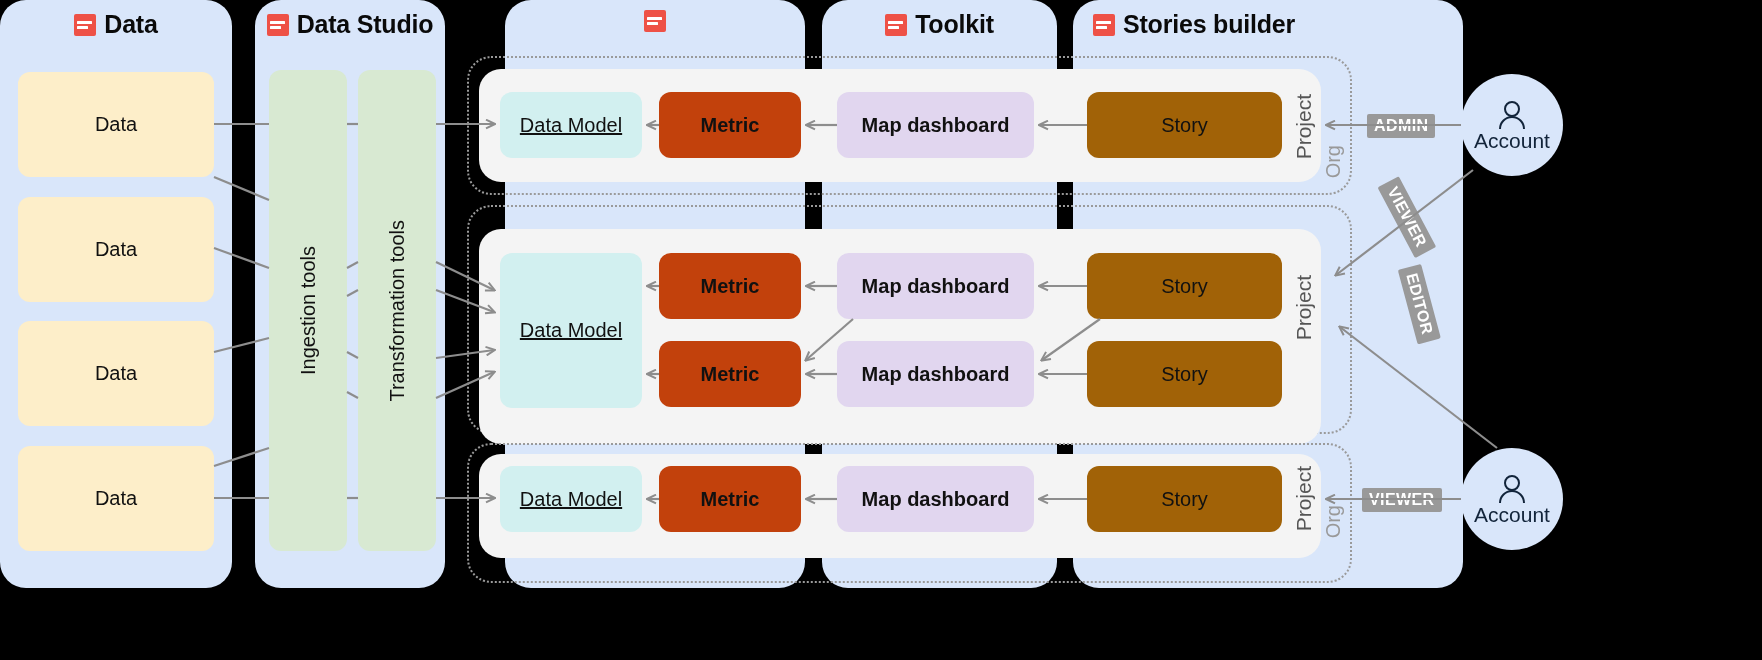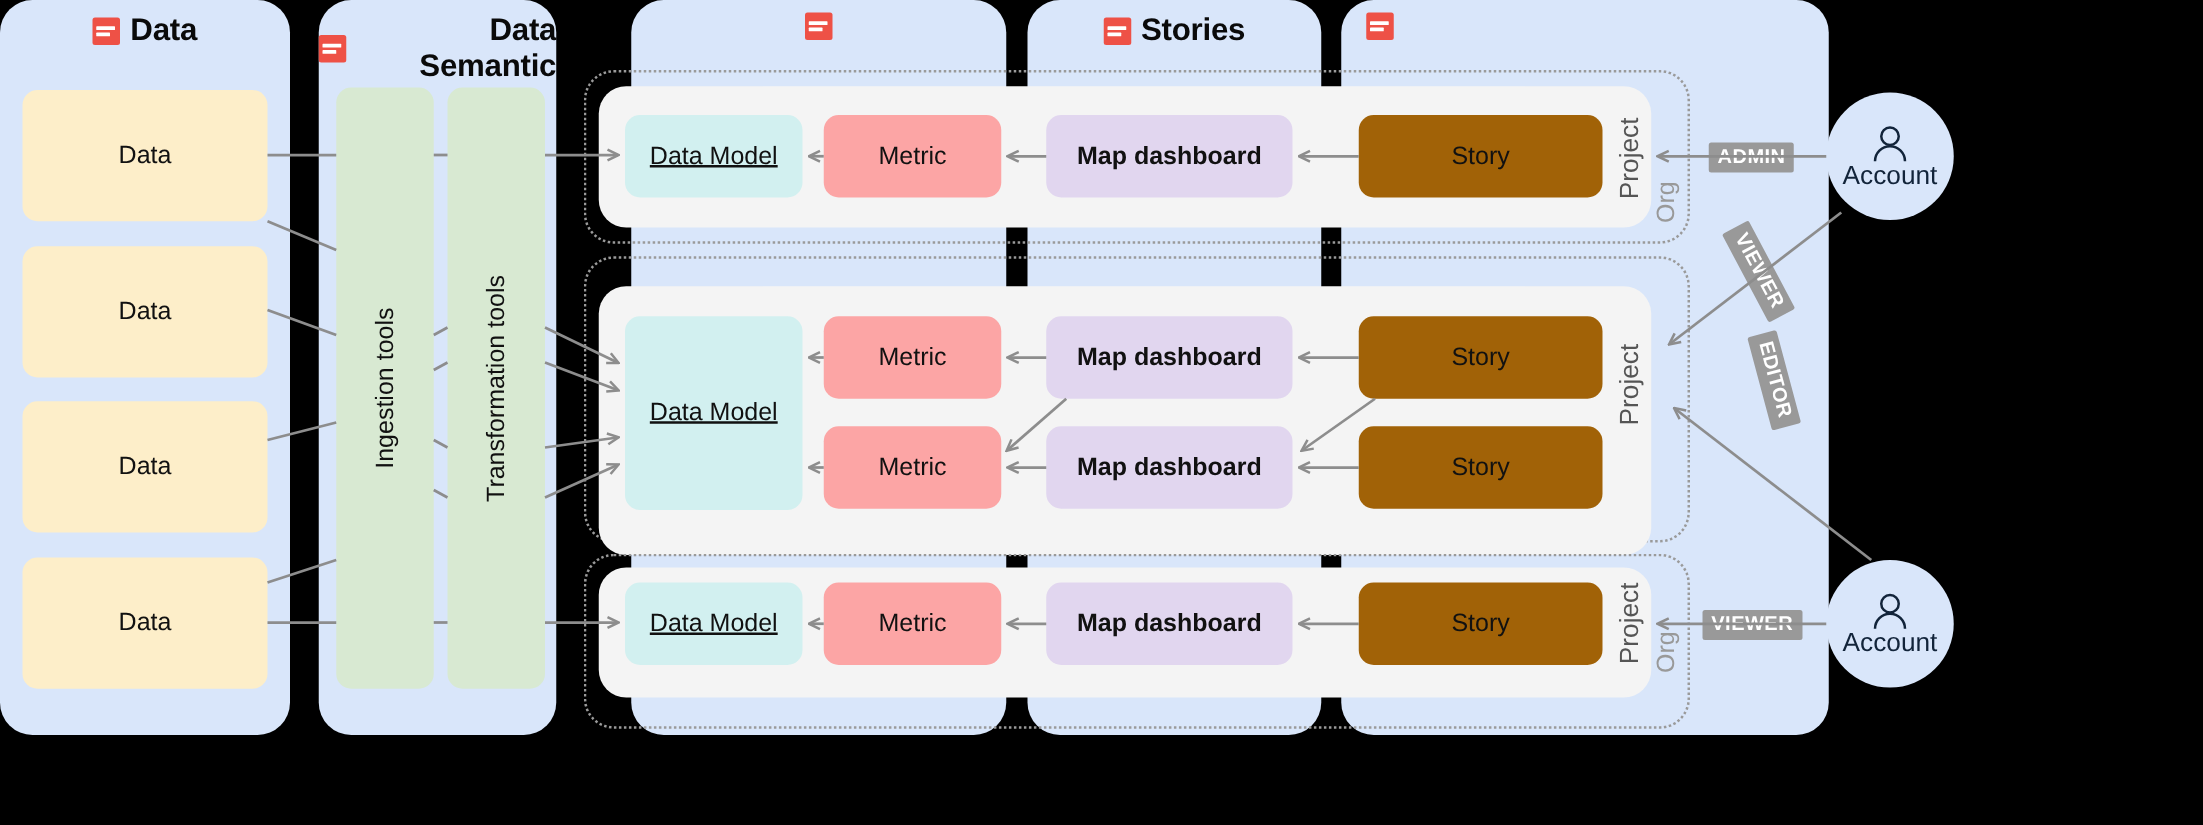--- a/index.html
+++ b/index.html
@@ -18,21 +18,21 @@
   .logo i{display:block;background:#fff;height:3px;margin-bottom:2px;border-radius:.5px;}
   .logo i:nth-child(1){width:15px;}
   .logo i:nth-child(2){width:11px;margin-bottom:0;}
 
   
   .node{position:absolute;border-radius:12px;display:flex;align-items:center;
         justify-content:center;font-size:20px;color:#111;box-sizing:border-box;}
   .n-data {background:#fdeec9;}
   .n-tool {background:#d8e9d2;}
   .n-model{background:#d2f0f0;text-decoration:underline;}
-  .n-metric{background:#fca5a5;}
+  .n-metric{background:#c2410c;font-weight:bold;}
   .n-dash {background:#e1d6ef;font-weight:bold;}
   .n-story{background:#a16207;}
   .vtext{writing-mode:vertical-rl;transform:rotate(180deg);}
 
   
   .project{position:absolute;background:#f4f4f4;border-radius:22px;}
   .plabel{position:absolute;writing-mode:vertical-rl;transform:rotate(180deg);
           font-size:21px;color:#555;}
 
   
@@ -70,49 +70,50 @@
       <span>Data</span>
     </div>
   </div>
 
   <div class="col" style="left:255px;top:0px;width:190px;height:588px;">
     <div class="col-title">
       <span class="logo">
           <i></i>
           <i></i>
         </span>
-      <span>Data Semantic</span>
+      <span>Data Studio</span>
     </div>
   </div>
 
   <div class="col" style="left:505px;top:0px;width:300px;height:588px;">
     <div class="col-title">
       <span class="logo">
           <i></i>
           <i></i>
         </span>
     </div>
   </div>
 
   <div class="col" style="left:822px;top:0px;width:235px;height:588px;">
     <div class="col-title">
       <span class="logo">
           <i></i>
           <i></i>
         </span>
-      <span>Stories</span>
+      <span>Toolkit</span>
     </div>
   </div>
 
   <div class="col" style="left:1073px;top:0px;width:390px;height:588px;">
     <div class="col-title" style="justify-content:flex-start;padding-left:20px;">
       <span class="logo">
           <i></i>
           <i></i>
         </span>
+      <span>Stories builder</span>
     </div>
   </div>
 
   <div class="node n-data" style="left:18px;top:72px;width:196px;height:105px;">
     <span>Data</span>
   </div>
   <div class="node n-data" style="left:18px;top:197px;width:196px;height:105px;">
     <span>Data</span>
   </div>
   <div class="node n-data" style="left:18px;top:321px;width:196px;height:105px;">

